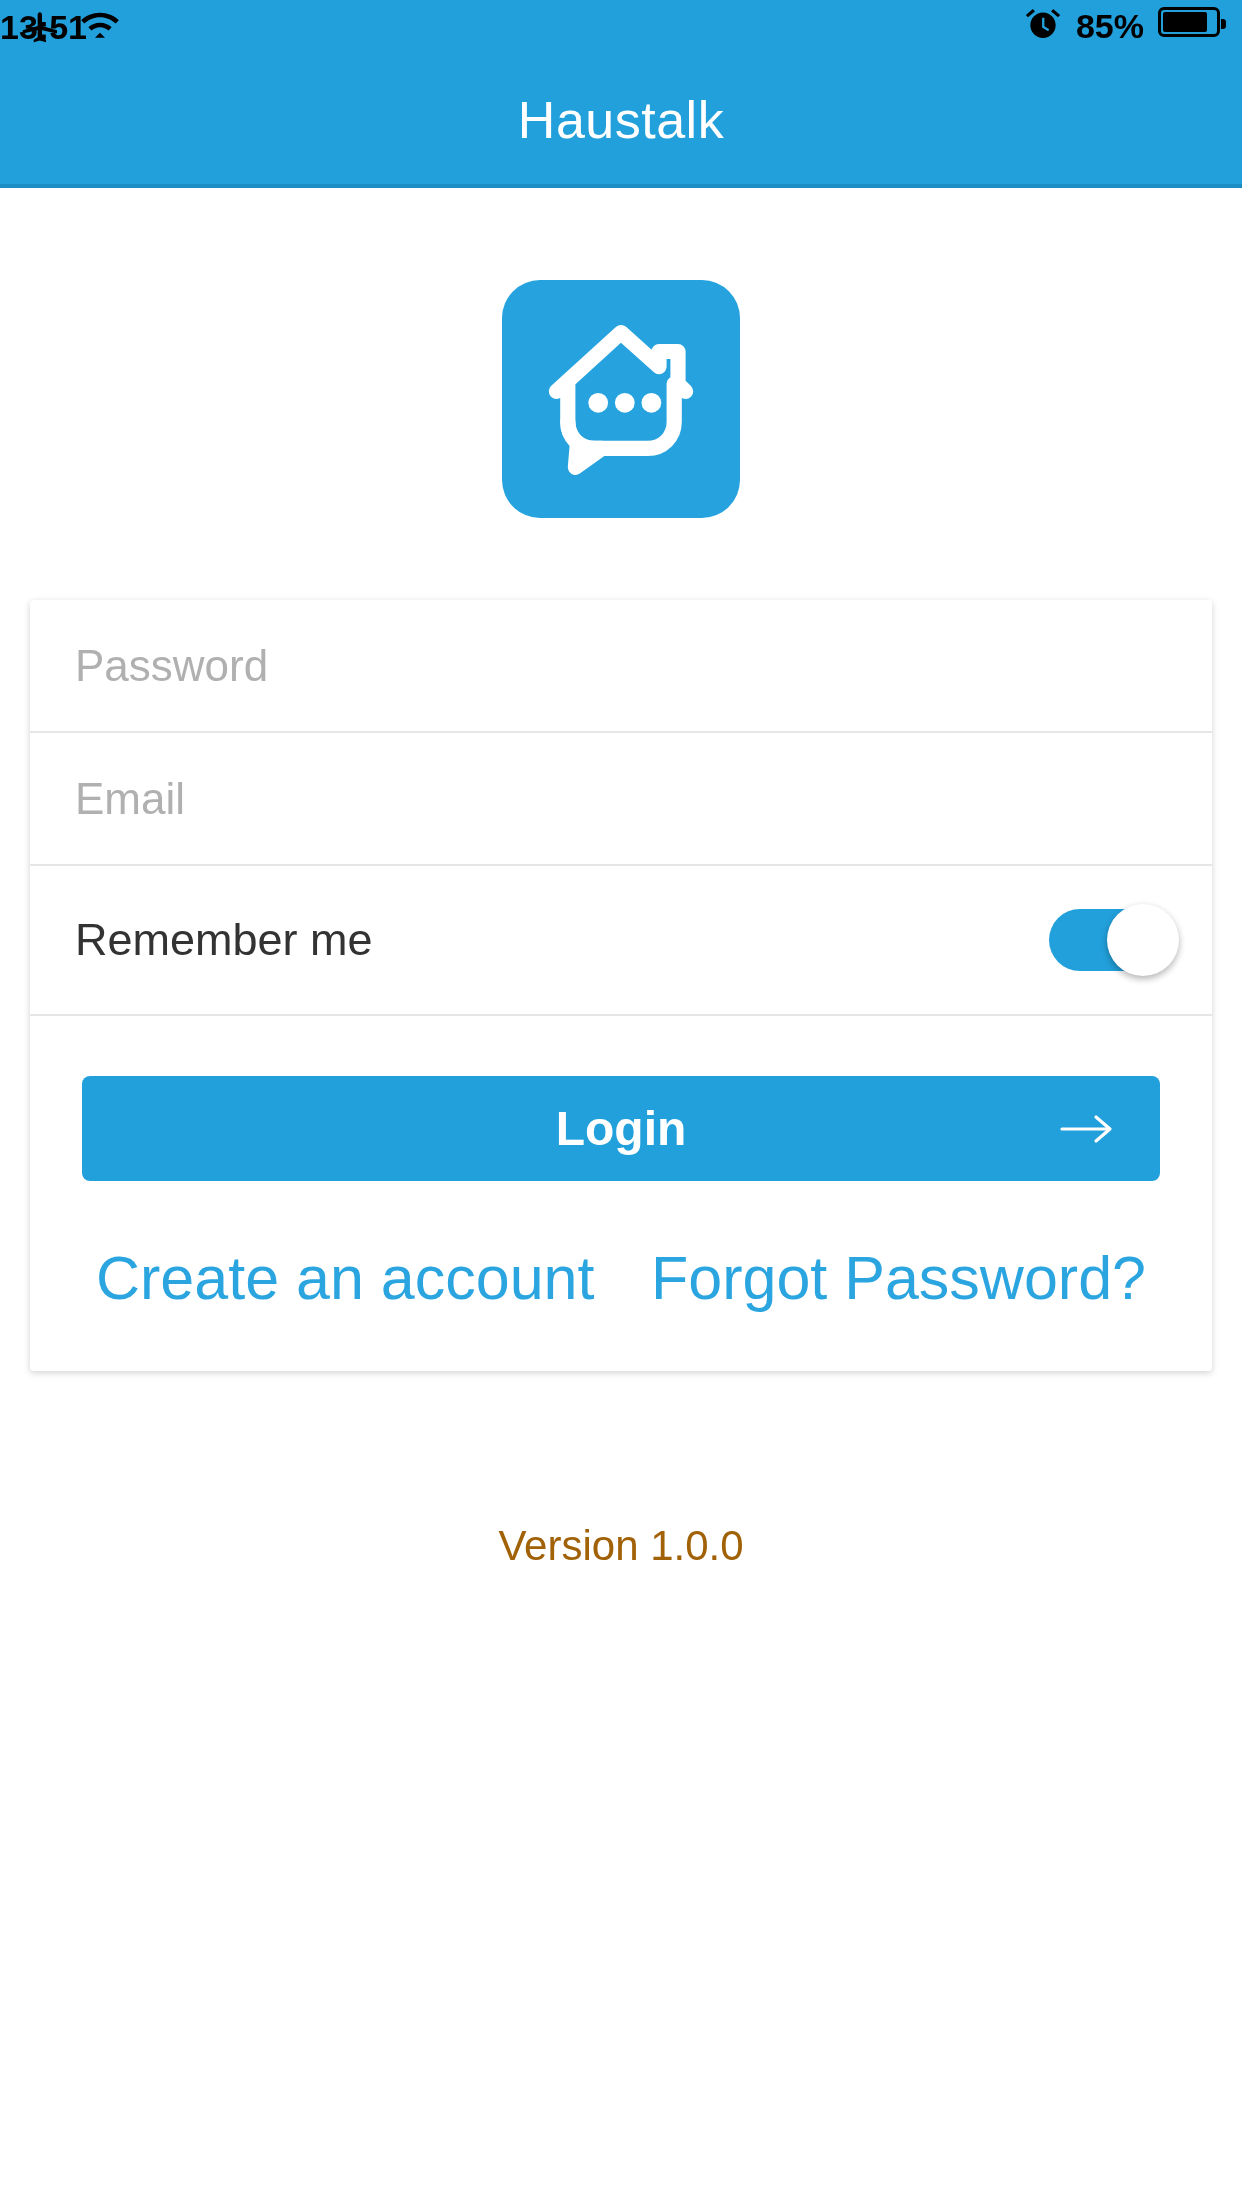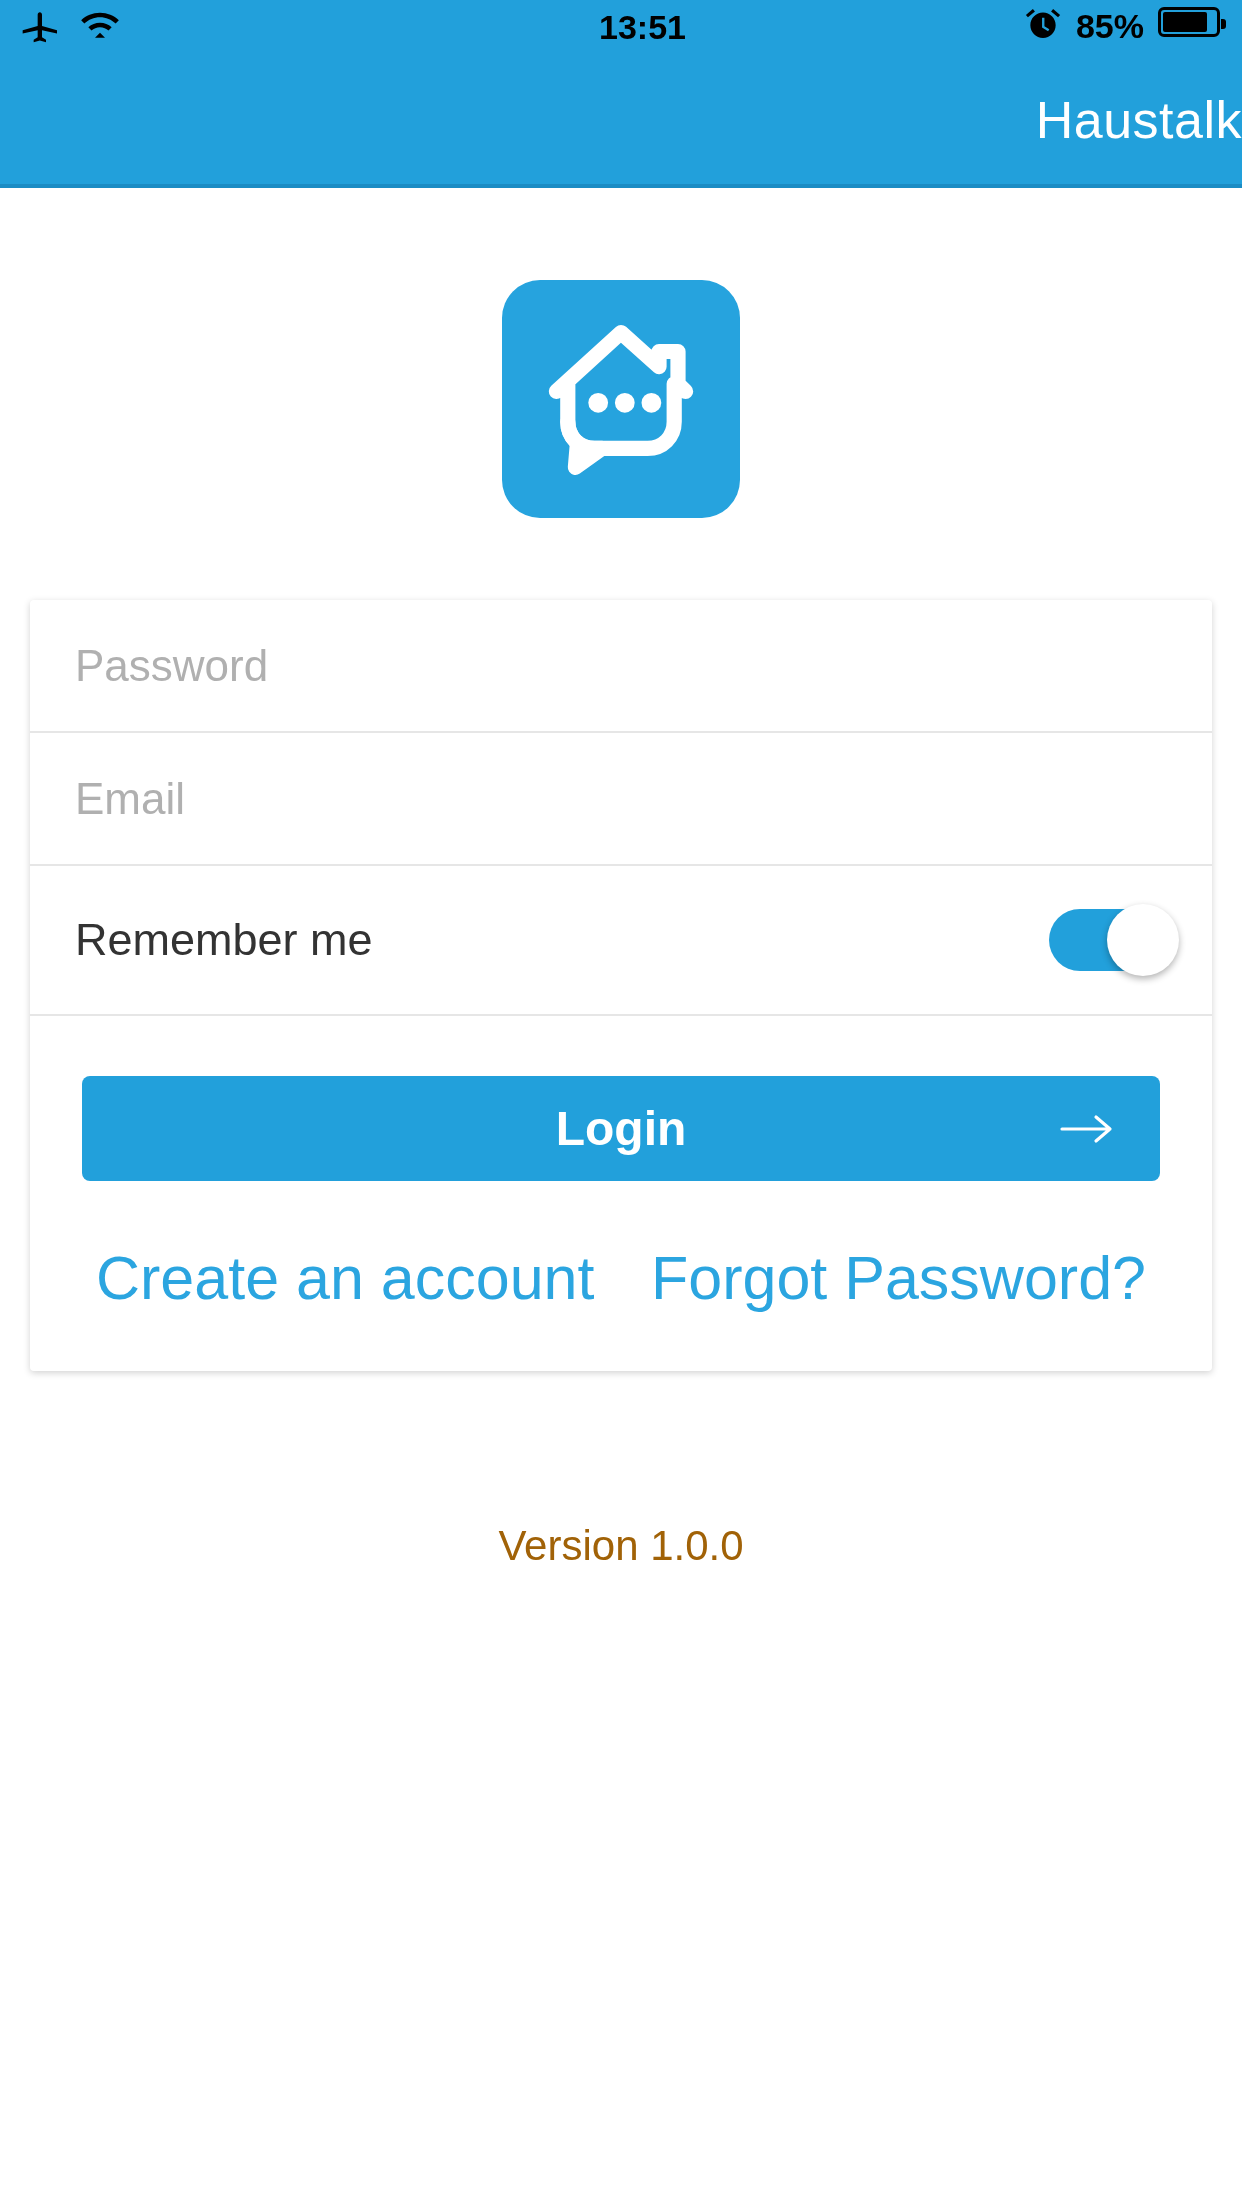--- a/index.html
+++ b/index.html
@@ -29,27 +29,25 @@
   }
   .status-left {
     display: flex;
     align-items: center;
     gap: 18px;
     flex: 1;
   }
   .status-center {
     position: absolute;
     left: 0; right: 0;
-    text-align: center;
     font-size: 34px;
     font-weight: bold;
     color: #000000;
     letter-spacing: 0px;
     line-height: 55px;
-    padding-left: 43px;
   }
   .status-right {
     display: flex;
     align-items: flex-start;
     gap: 14px;
     margin-left: auto;
     position: relative;
     z-index: 2;
   }
   .battery-pct {
@@ -89,21 +87,21 @@
   .nav-bar {
     position: absolute;
     top: 55px; left: 0;
     width: 1242px;
     height: 133px;
     background: #22a0db;
     border-bottom: 4px solid #1b8cc4;
     box-sizing: border-box;
     display: flex;
     align-items: center;
-    justify-content: flex-end;
+    justify-content: center;
   }
   .nav-title {
     color: #ffffff;
     font-size: 52px;
     font-weight: normal;
     letter-spacing: 0.5px;
   }
 
   
   .logo-wrap {

